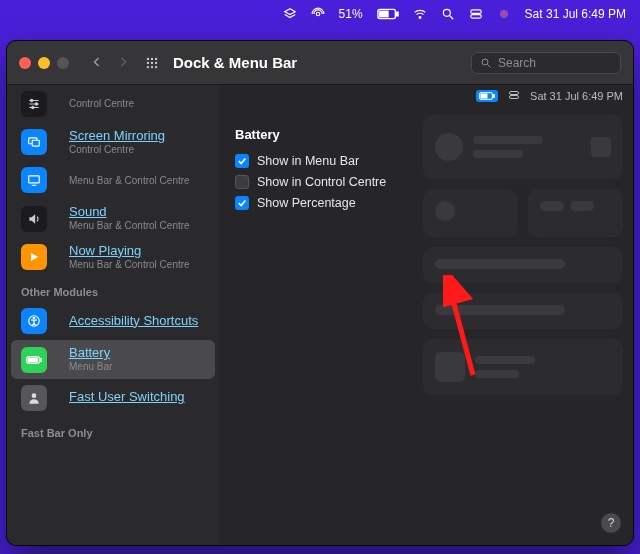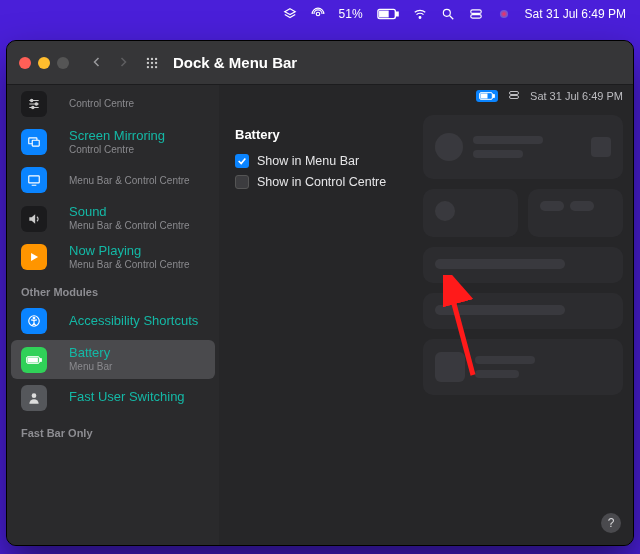--- a/index.html
+++ b/index.html
@@ -33,21 +33,21 @@
 
   .body { flex: 1; display: flex; min-height: 0; }
 
   
   .sidebar { width: 212px; background: #2a2a2c; overflow-y: auto; padding-bottom: 20px; }
   .section-head { color: #8d8d92; font-size: 11px; font-weight: 600; padding: 10px 14px 4px; }
   .item { display: flex; align-items: center; gap: 22px; padding: 6px 10px; margin: 0 4px; border-radius: 6px; cursor: default; }
   .item.sel { background: #4a4a4d; }
   .item .icon { width: 26px; height: 26px; border-radius: 6px; display: flex; align-items: center; justify-content: center; flex: none; }
   .item .txt { display: flex; flex-direction: column; line-height: 1.15; }
-  .item .lbl { color: #14b8a6; font-size: 13px; }
+  .item .lbl { color: #7dd3fc; font-size: 13px; text-decoration: underline; }
   .item .sub { color: #8a8a8e; font-size: 10px; }
 
   .ic-dark  { background: #1b1b1d; }
   .ic-blue  { background: #0a84ff; }
   .ic-green { background: #30d158; }
   .ic-orange{ background: #ff9500; }
   .ic-grey  { background: #55575b; }
 
   
   .panel { flex: 1; background: #262628; position: relative; padding: 12px 16px; overflow: hidden; }
@@ -156,20 +156,27 @@
           <circle cx="5" cy="12" r="2"></circle>
           <circle cx="12" cy="12" r="2"></circle>
           <circle cx="19" cy="12" r="2"></circle>
           <circle cx="5" cy="19" r="2"></circle>
           <circle cx="12" cy="19" r="2"></circle>
           <circle cx="19" cy="19" r="2"></circle>
         </svg>
       </span>
     <span class="title">Dock &amp; Menu Bar</span>
     <span class="spacer"></span>
+    <div class="search">
+      <svg width="12" height="12" viewBox="0 0 24 24" fill="none" stroke="#8e8e92" stroke-width="2">
+          <circle cx="10" cy="10" r="6"></circle>
+          <line x1="15" y1="15" x2="21" y2="21"></line>
+        </svg>
+      <span>Search</span>
+    </div>
   </div>
 
   <div class="body">
     <div class="sidebar" id="sidebar">
         <div class="item">
           <div class="icon ic-dark">
             <svg width="14" height="14" viewBox="0 0 24 24" fill="none" stroke="#ccc" stroke-width="2">
               <line x1="4" y1="6" x2="20" y2="6"></line>
               <line x1="4" y1="12" x2="20" y2="12"></line>
               <line x1="4" y1="18" x2="20" y2="18"></line>
@@ -293,20 +300,28 @@
                 <svg width="10" height="10" viewBox="0 0 24 24" fill="none" stroke="#fff" stroke-width="4">
                   <polyline points="4 12 10 18 20 6"></polyline>
                 </svg>
               </span>
               <span class="rowlbl">Show in Menu Bar</span>
             </div>
             <div class="row">
               <span class="chk off"></span>
               <span class="rowlbl">Show in Control Centre</span>
             </div>
+            <div class="row">
+              <span class="chk on">
+                <svg width="10" height="10" viewBox="0 0 24 24" fill="none" stroke="#fff" stroke-width="4">
+                  <polyline points="4 12 10 18 20 6"></polyline>
+                </svg>
+              </span>
+              <span class="rowlbl">Show Percentage</span>
+            </div>
           </div>
       </div>
 
       <div class="skeleton">
         <div class="box" style="height:64px; display:flex; gap:10px; align-items:center;">
           <div class="bar" style="width:28px;height:28px;border-radius:50%"></div>
           <div style="flex:1">
               <div class="bar" style="height:8px;width:70px;margin-bottom:6px"></div>
               <div class="bar" style="height:8px;width:50px"></div>
             </div>

